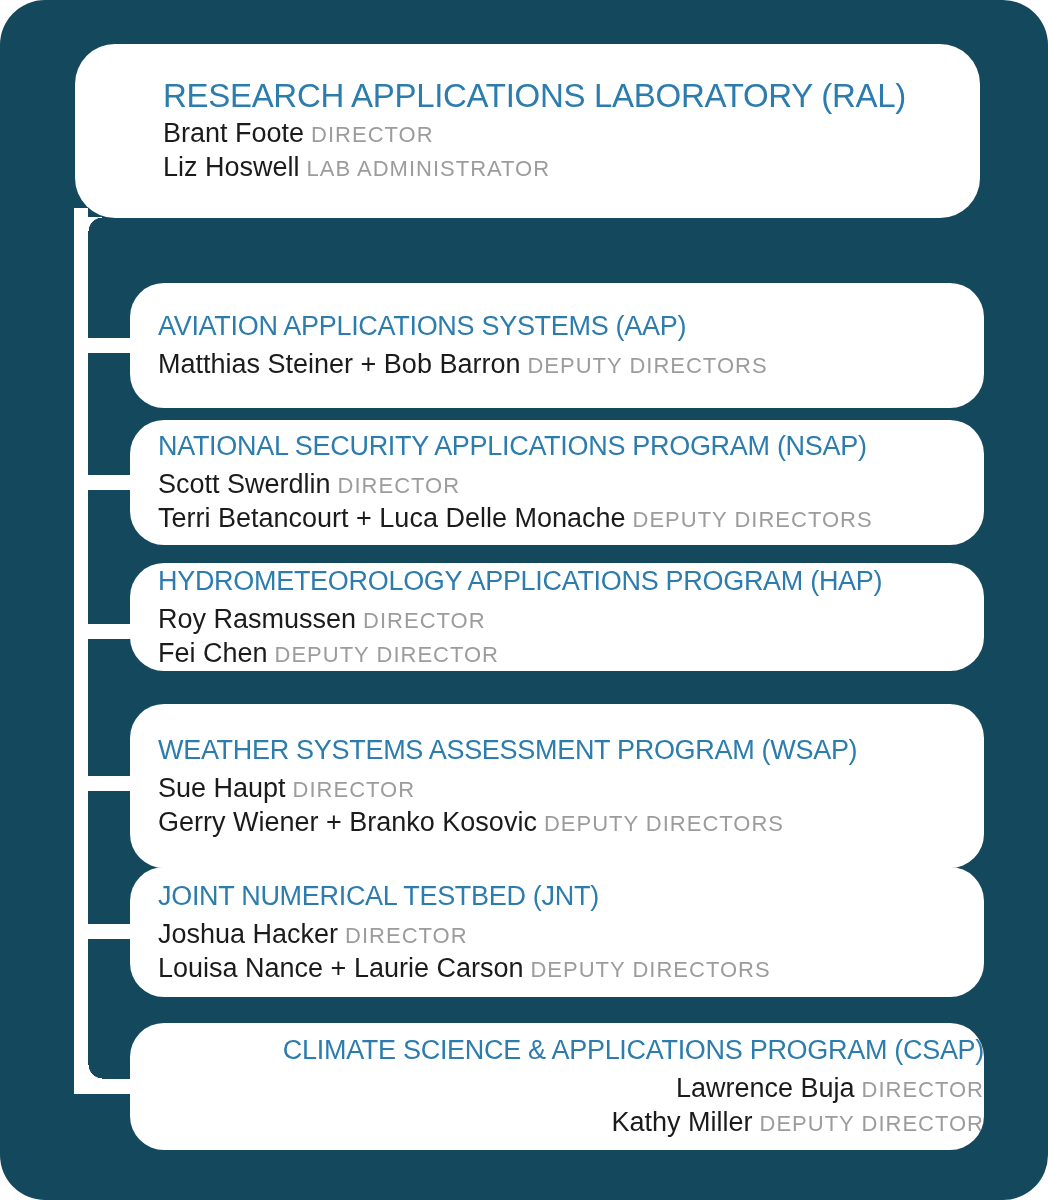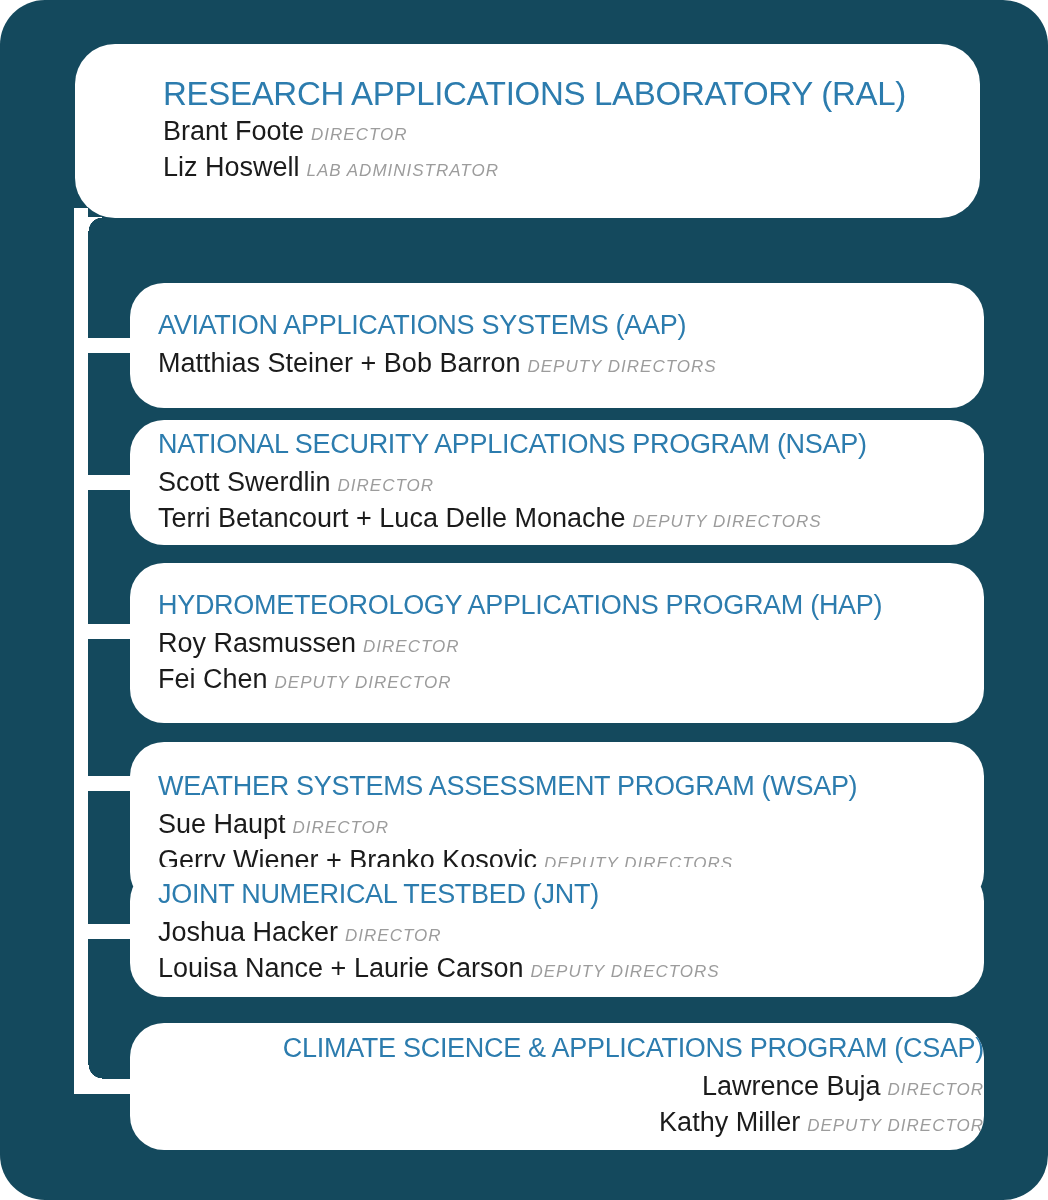--- a/index.html
+++ b/index.html
@@ -34,31 +34,31 @@
   
   .card{
     position:absolute;background:#ffffff;border-radius:34px;
     display:flex;flex-direction:column;justify-content:center;
     box-sizing:border-box;overflow:hidden;
   }
   #card-ral{left:75px;top:44px;width:905px;height:174px;border-radius:40px;padding-left:88px;}
   .program{left:130px;width:854px;padding-left:28px;}
   #card-aap {top:283px;height:125px;}
   #card-nsap{top:420px;height:125px;}
-  #card-hap {top:563px;height:160px;}
-  #card-wsap{top:742px;height:164px;}
+  #card-hap {top:563px;height:108px;}
+  #card-wsap{top:704px;height:164px;}
   #card-jnt {top:867px;height:130px;}
   #card-csap{top:1023px;height:127px;align-items:flex-end;}
   .card-title{
     font-size:27px;line-height:34px;color:#2C7CAE;
     letter-spacing:-0.3px;margin-bottom:5px;white-space:nowrap;
   }
   #card-ral .card-title{font-size:33px;line-height:38px;margin-bottom:2px;}
   .person{font-size:27px;line-height:33px;color:#1B1B1B;white-space:nowrap;}
-  .role{font-size:17px;color:#9C9C9C;letter-spacing:1px;margin-left:7px;font-style:italic;}
+  .role{font-size:22px;color:#9C9C9C;letter-spacing:1px;margin-left:7px;}
 </style>
 </head>
 <body>
 
 <div class="panel"></div>
 
 <div class="vbar"></div>
 <div class="fillet f-cbr" id="fillet-ral-bar"></div>
 <div class="fillet f-ctr" id="fillet-bottom-l"></div>
 <div class="stub" id="stub-aap"></div>

